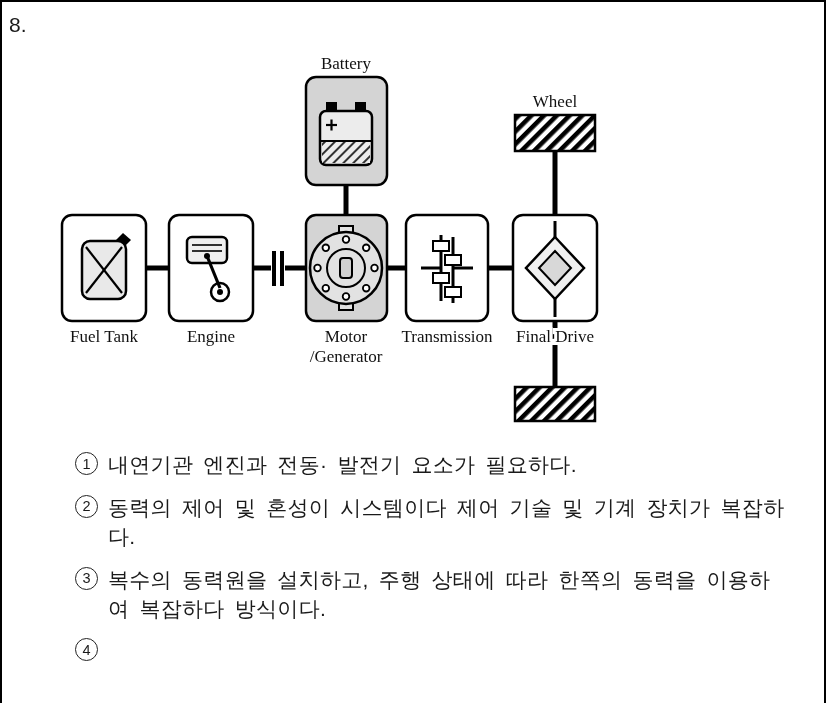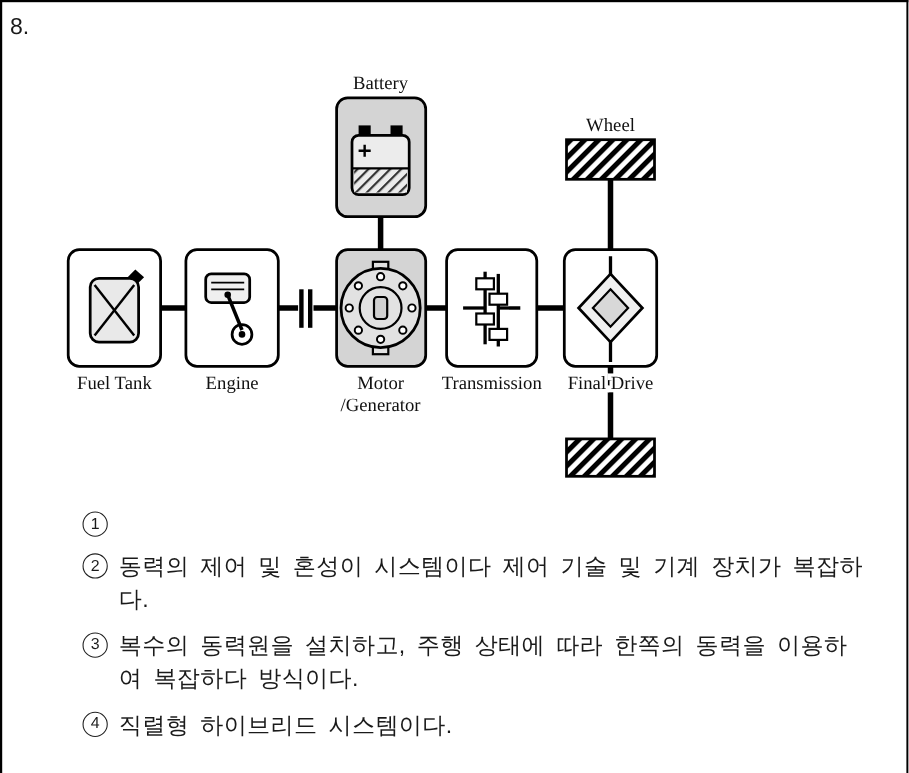--- a/index.html
+++ b/index.html
@@ -22,21 +22,21 @@
     font-size:21px;
     line-height:1.35;
   }
   .qnum{flex:0 0 auto;margin-right:9px;}
   .qtext{
     max-width:762px;
     word-spacing:4px;
     letter-spacing:0.3px;
   }
   .diagram-wrap{
-    margin:28px 0 0 52px;
+    margin:16px 0 0 52px;
   }
   .dlabel{
     font-family:"Liberation Serif", serif;
     font-size:17px;
     fill:#111;
   }
   .options{
     display:flex;
     flex-direction:column;
     gap:13px;
@@ -169,28 +169,28 @@
       <text x="292" y="287" text-anchor="middle" class="dlabel">Motor</text>
       <text x="292" y="307" text-anchor="middle" class="dlabel">/Generator</text>
       <text x="393" y="287" text-anchor="middle" class="dlabel">Transmission</text>
       <text x="501" y="287" text-anchor="middle" class="dlabel" stroke="#ffffff" stroke-width="6" paint-order="stroke" fill="#111">Final Drive</text>
     </svg>
   </div>
 
   <div class="options">
     <div class="option">
       <span class="marker">1</span>
+      <span class="option-text">내연기관 엔진과 전동· 발전기 요소가 필요하다.</span>
     </div>
     <div class="option">
       <span class="marker">2</span>
       <span class="option-text">동력의 제어 및 혼성이 시스템이다 제어 기술 및 기계 장치가 복잡하다.</span>
     </div>
     <div class="option">
       <span class="marker">3</span>
       <span class="option-text">복수의 동력원을 설치하고, 주행 상태에 따라 한쪽의 동력을 이용하여 복잡하다 방식이다.</span>
     </div>
     <div class="option">
       <span class="marker">4</span>
-      <span class="option-text">직렬형 하이브리드 시스템이다.</span>
     </div>
   </div>
 
 </div>
 
 </body></html>

